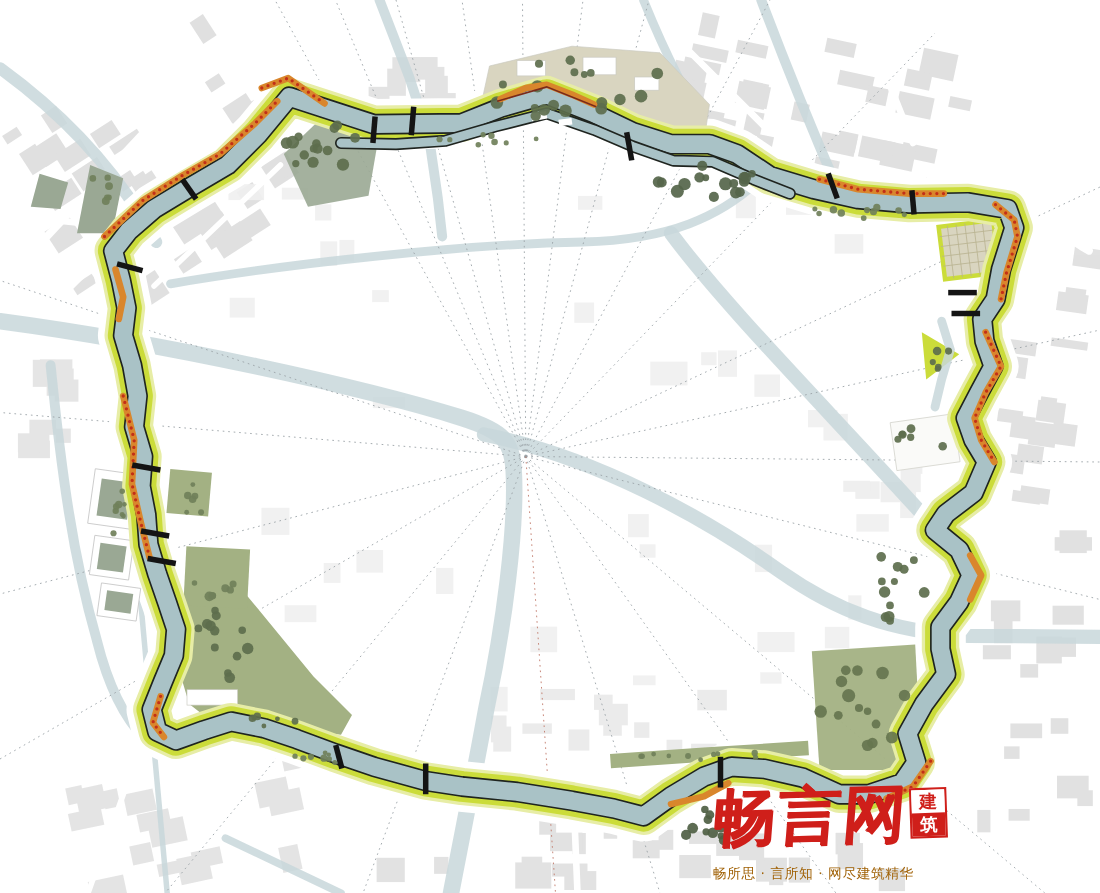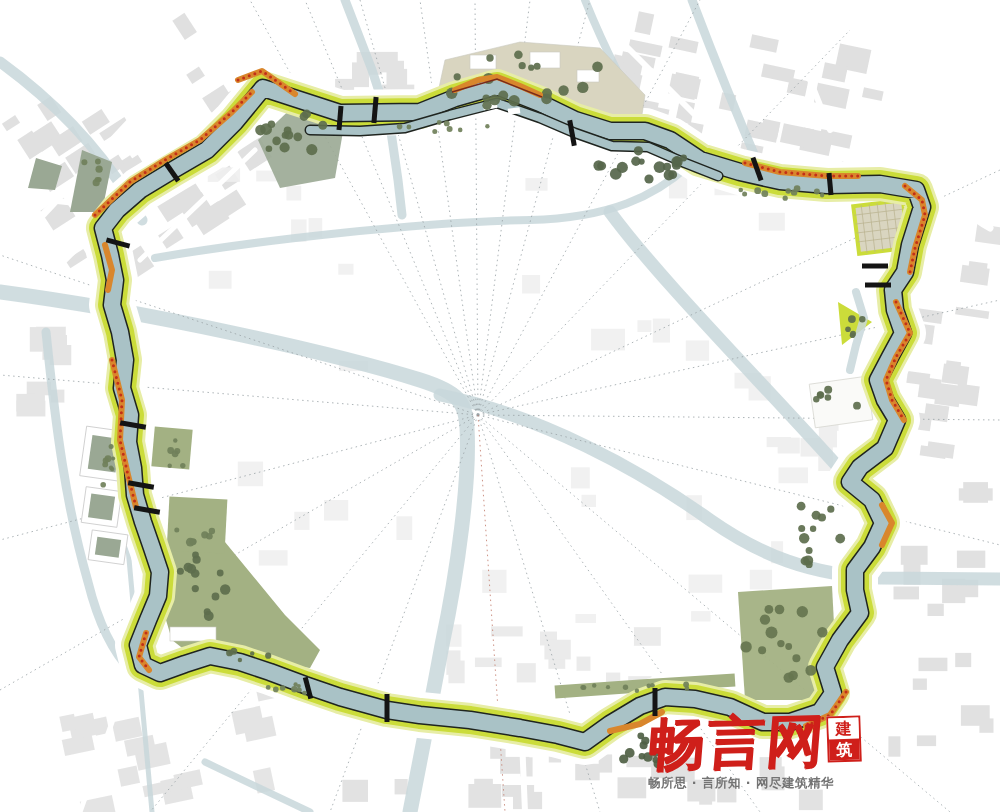--- a/index.html
+++ b/index.html
@@ -25,21 +25,21 @@
   
   .wm{position:absolute;left:648px;top:712px;width:352px;color:var(--logo-red);}
   .wm-row{display:flex;align-items:flex-start;}
   .wm-logo{font-size:57px;font-weight:bold;line-height:60px;letter-spacing:2px;
            transform:skewX(-6deg) rotate(-1.5deg);text-shadow:1px 1px 0 var(--logo-red);}
   .wm-seal{margin-left:2px;margin-top:4px;width:30px;border:2px solid var(--logo-red);
            font-size:16px;font-weight:bold;text-align:center;transform:rotate(-2deg);background:#fff;}
   .wm-seal .s-top{display:block;height:21px;line-height:21px;color:var(--logo-red);background:#fff;}
   .wm-seal .s-bot{display:block;height:21px;line-height:21px;color:#fff;background:var(--logo-red);}
   .wm-url{width:190px;text-align:center;font-size:17px;letter-spacing:1px;color:#9a9a9a;margin-top:-2px;}
-  .wm-slogan{white-space:nowrap;font-size:12.5px;font-weight:bold;color:#737373;letter-spacing:.5px;margin-top:3px;}
+  .wm-slogan{white-space:nowrap;font-size:12.5px;font-weight:normal;color:#a16207;letter-spacing:.5px;margin-top:14px;}
 </style>
 </head>
 <body>
 
 <div class="stage">
 <svg width="1000" height="812" viewBox="0 0 1000 812">
 
   <g id="fabric">
         <g transform="rotate(-33 130 160)" opacity="0.95">
           <rect x="242.0" y="194.8" width="12.3" height="10.0" fill="#dfdfdf"></rect>

